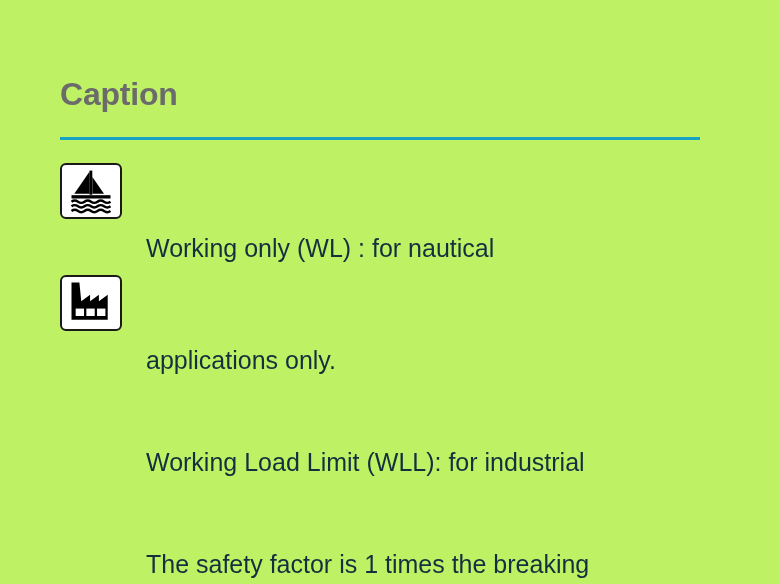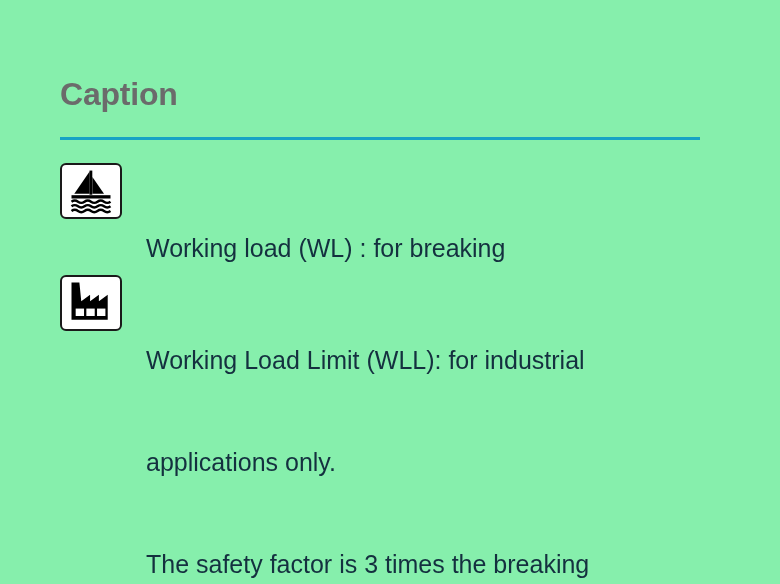--- a/index.html
+++ b/index.html
@@ -11,21 +11,21 @@
     height: 584px;
     background: #ffffff;
     font-family: "Liberation Sans", sans-serif;
     overflow: hidden;
   }
 
   #slide {
     position: relative;
     width: 780px;
     height: 584px;
-    background: #86efac;
+    background: #bef264;
   }
 
   
   #caption-heading {
     position: absolute;
     left: 60px;
     top: 74px;
     font-size: 32px;
     font-weight: bold;
     color: #6b6b6b;
@@ -97,21 +97,21 @@
       <rect x="29.4" y="6" width="3" height="26" fill="#000000"></rect>
 
       <rect x="10" y="32.5" width="42" height="3.6" fill="#000000"></rect>
 
       <path d="M10 39.5 q3.5 -2.6 7 0 q3.5 2.6 7 0 q3.5 -2.6 7 0 q3.5 2.6 7 0 q3.5 -2.6 7 0 q3.5 2.6 7 0" fill="none" stroke="#000000" stroke-width="2.6"></path>
       <path d="M10 44.5 q3.5 -2.6 7 0 q3.5 2.6 7 0 q3.5 -2.6 7 0 q3.5 2.6 7 0 q3.5 -2.6 7 0 q3.5 2.6 7 0" fill="none" stroke="#000000" stroke-width="2.6"></path>
       <path d="M10 49.5 q3.5 -2.6 7 0 q3.5 2.6 7 0 q3.5 -2.6 7 0 q3.5 2.6 7 0 q3.5 -2.6 7 0 q3.5 2.6 7 0" fill="none" stroke="#000000" stroke-width="2.6"></path>
     </svg>
 
     <div class="entry-text">
-      <span class="entry-line">Working load (WL) : for breaking</span>
+      <span class="entry-line">Working only (WL) : for nautical</span>
     </div>
   </div>
 
   <div class="entry" id="entry-industrial">
 
     <svg class="icon-box" viewBox="0 0 62 56">
 
       <path d="M10 6
                L18.5 6
                L20.5 26
@@ -122,21 +122,21 @@
                L49 19
                L49 46
                L10 46 Z" fill="#000000"></path>
 
       <rect x="14.5" y="34" width="9" height="8" fill="#ffffff"></rect>
       <rect x="26" y="34" width="9" height="8" fill="#ffffff"></rect>
       <rect x="37.5" y="34" width="9" height="8" fill="#ffffff"></rect>
     </svg>
 
     <div class="entry-text">
+      <span class="entry-line">applications only.</span>
       <span class="entry-line">Working Load Limit (WLL): for industrial</span>
-      <span class="entry-line">applications only.</span>
-      <span class="entry-line">The safety factor is 3 times the breaking</span>
+      <span class="entry-line">The safety factor is 1 times the breaking</span>
       
       
     </div>
   </div>
 
 </div>
 
 </body></html>

